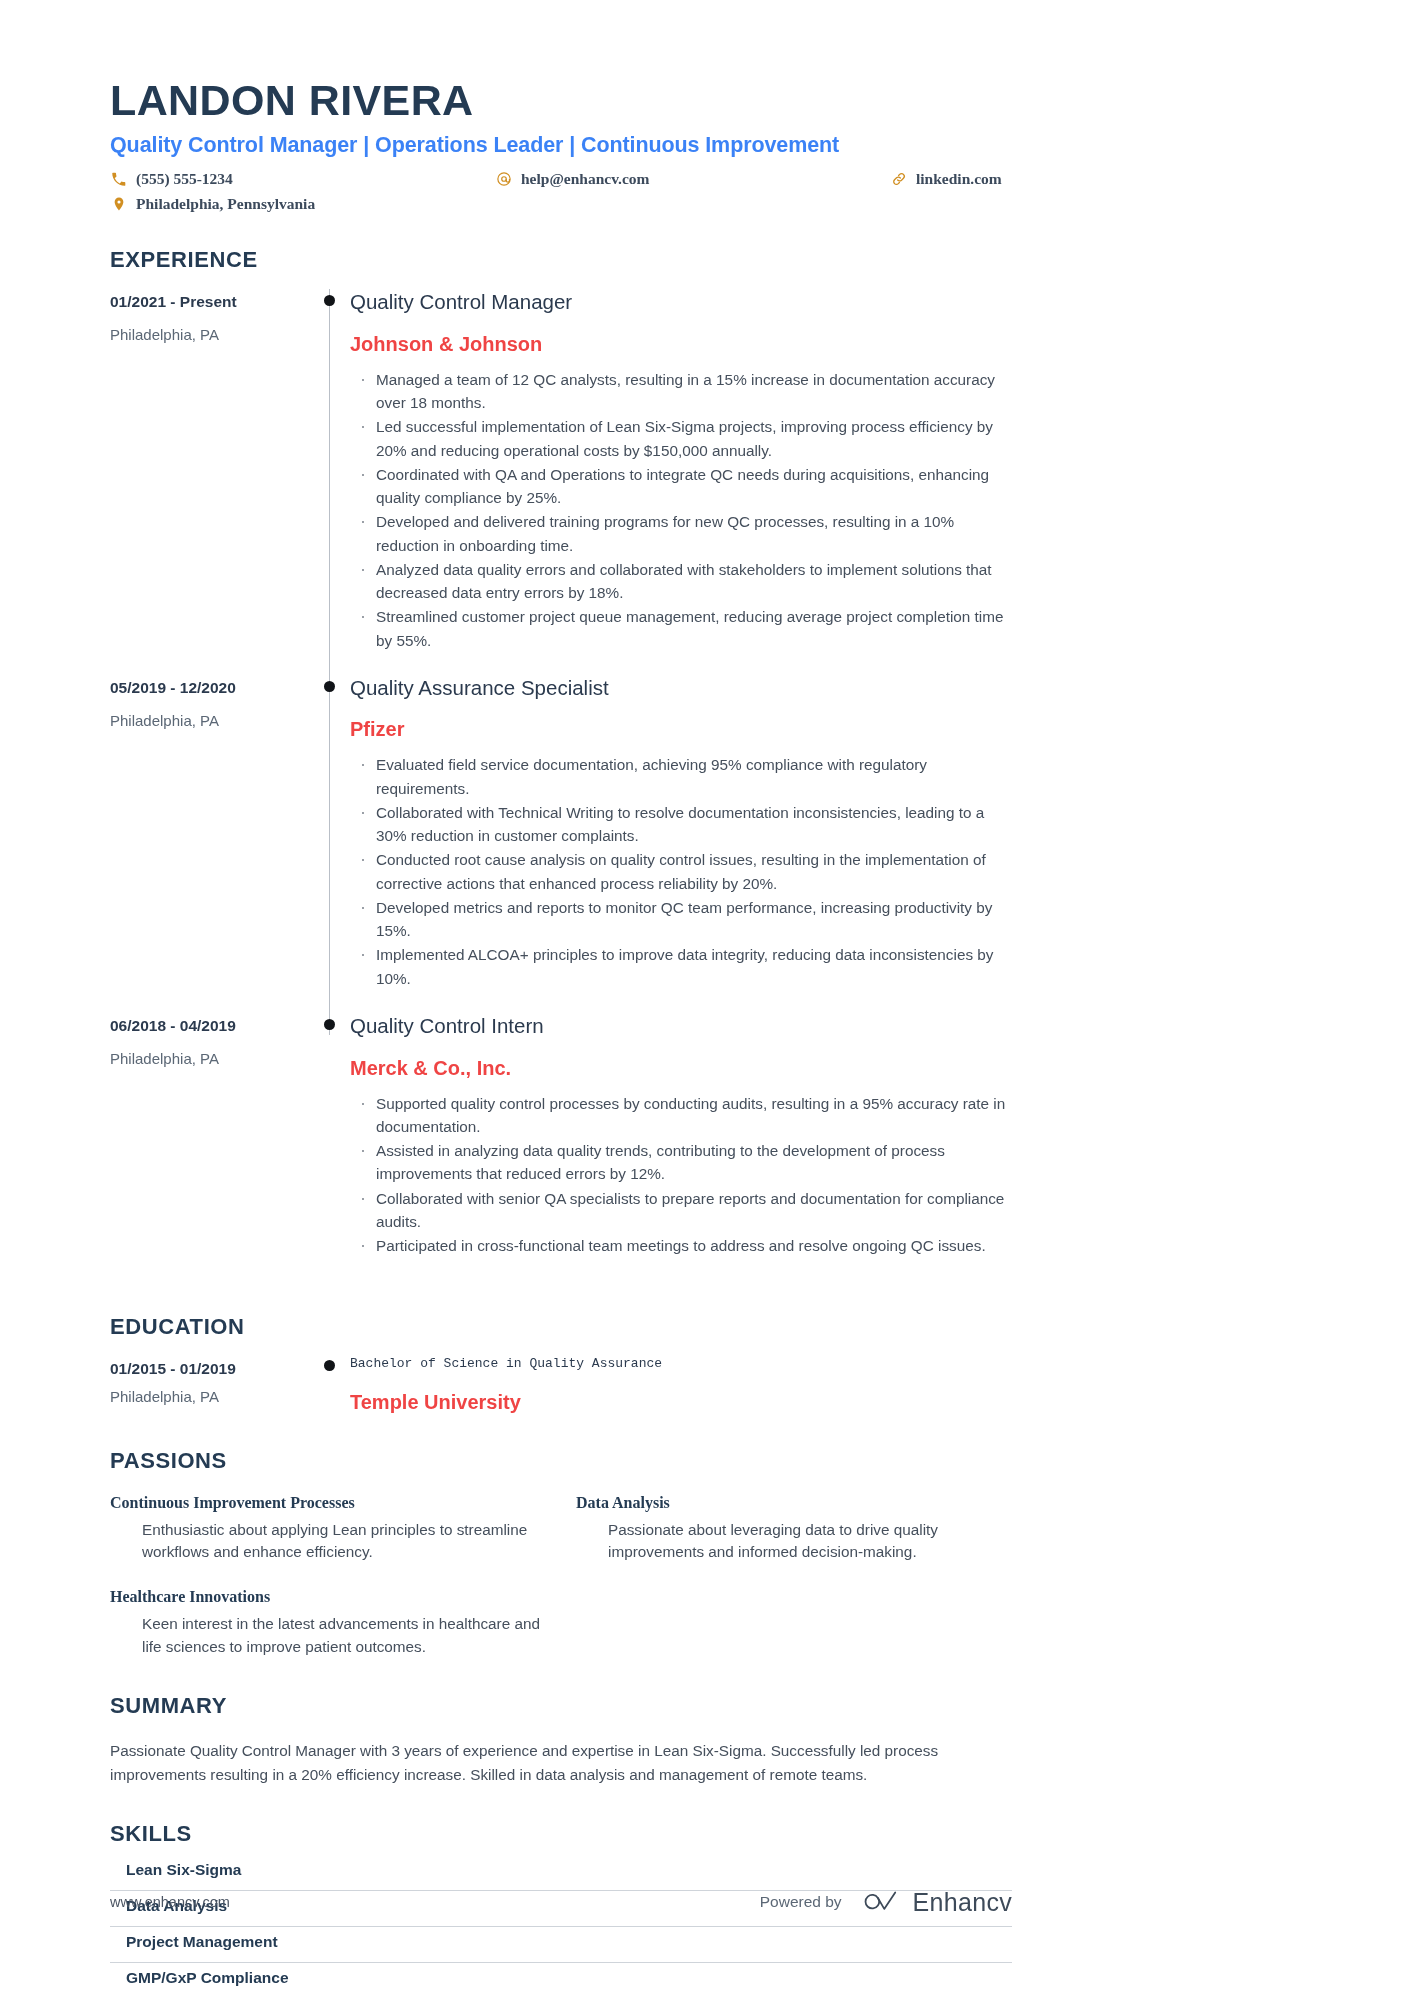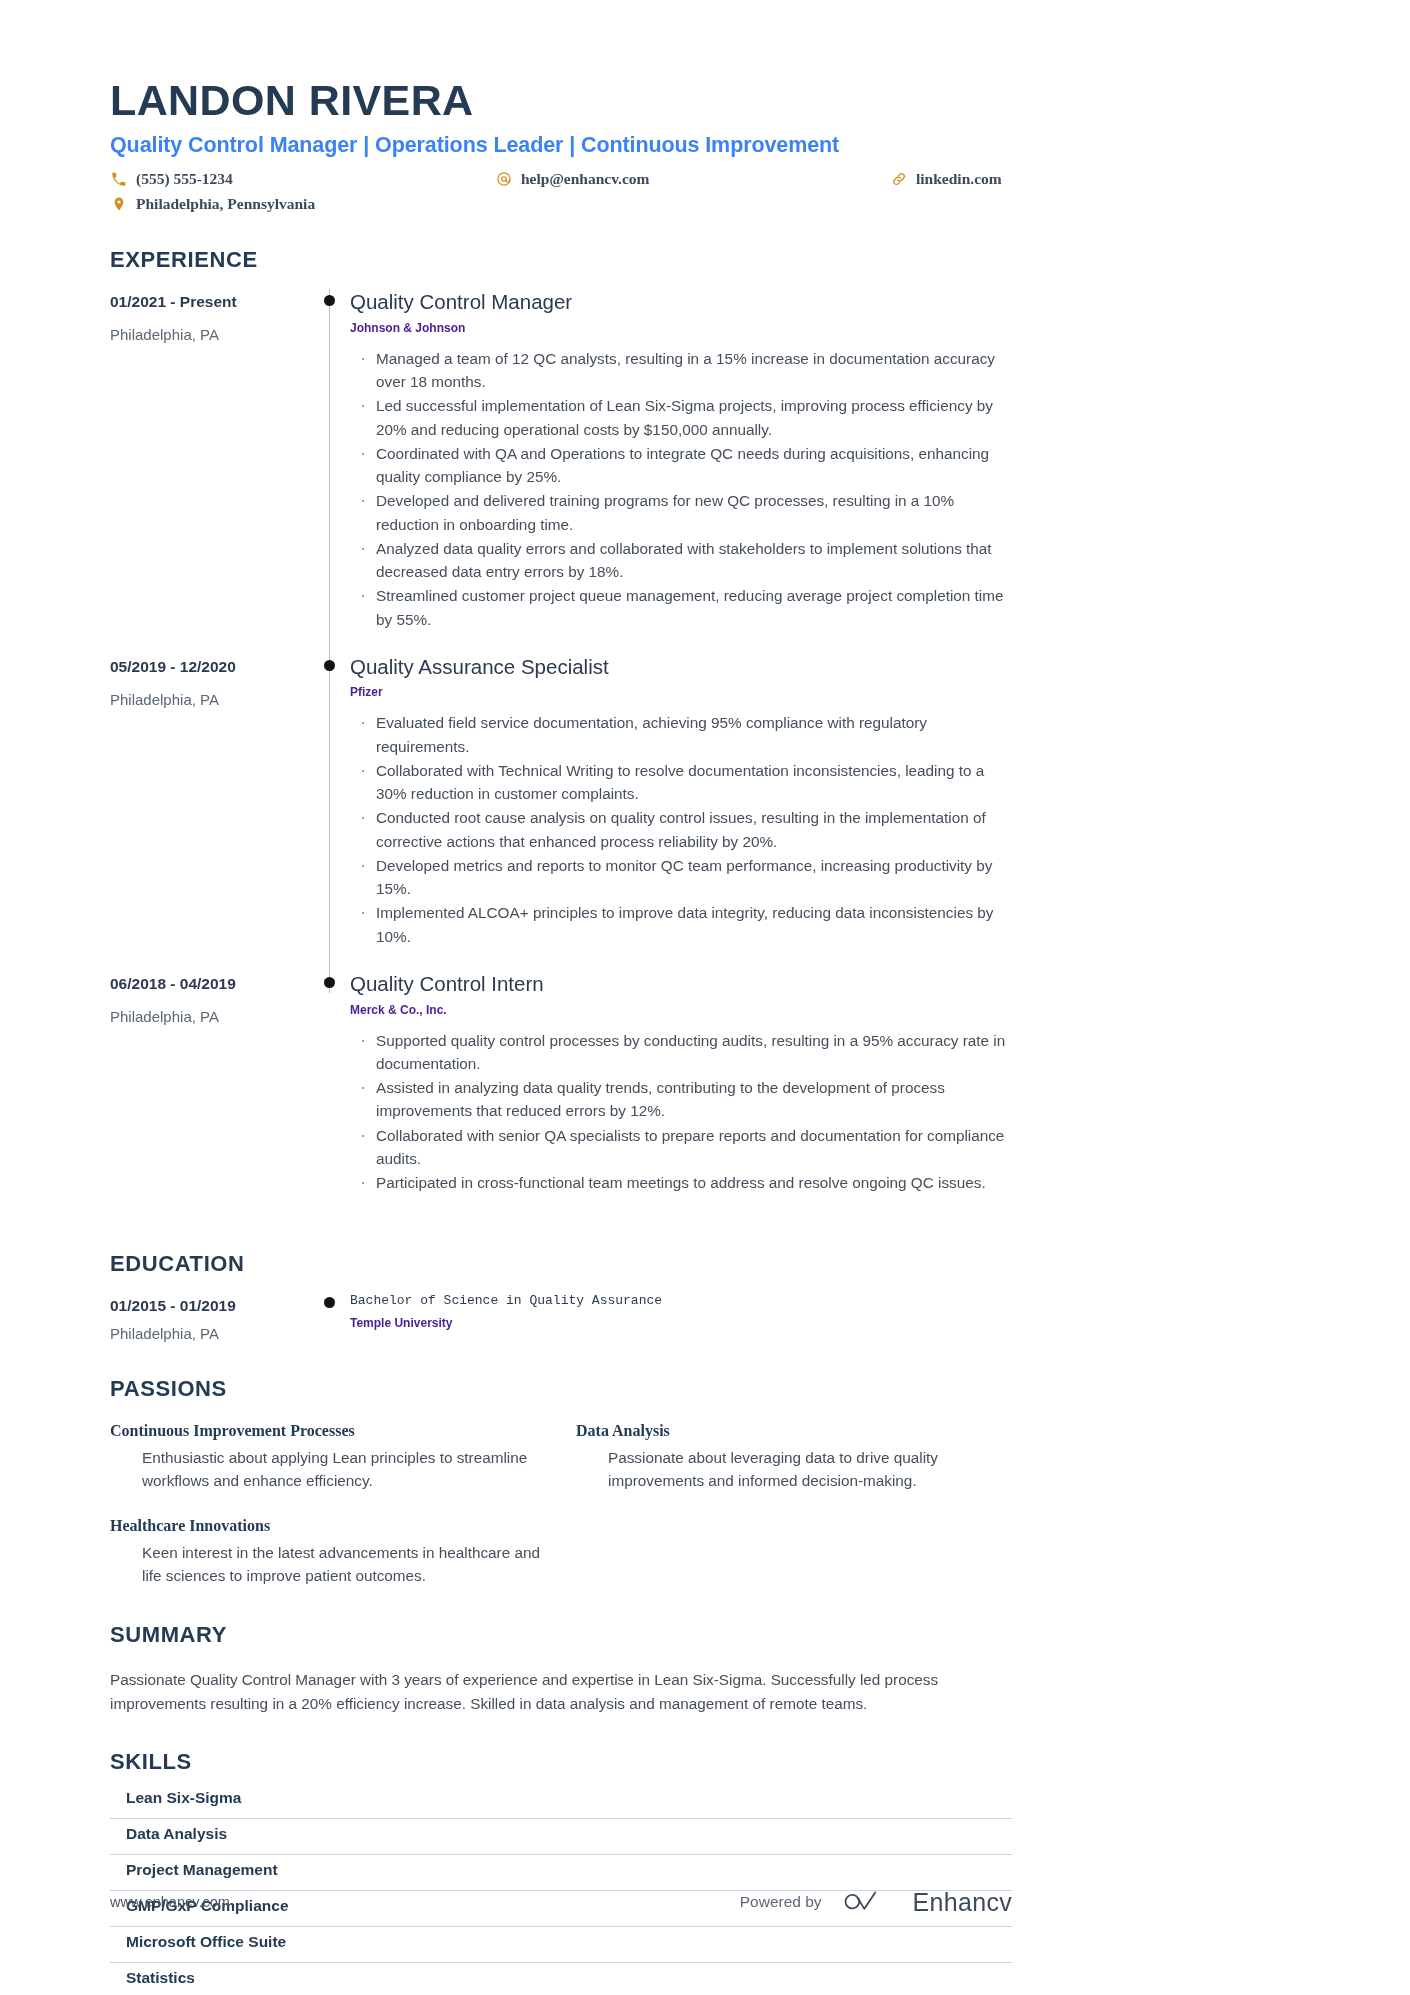--- a/index.html
+++ b/index.html
@@ -134,24 +134,24 @@
   .entry-right { padding-bottom: 22px; }
 
   .job-title {
     font-size: 20.5px;
     font-weight: 400;
     color: #2b3a4e;
     line-height: 1.25;
   }
 
   .job-company {
-    margin-top: 6px;
-    font-size: 12px;
-    font-weight: 700;
-    color: #4c1d95;
+    margin-top: 18px;
+    font-size: 20px;
+    font-weight: 700;
+    color: #ef4444;
   }
 
   .bullets {
     margin-top: 12px;
     list-style: none;
   }
 
   .bullets li {
     position: relative;
     padding-left: 26px;
@@ -259,21 +259,20 @@
   .brand {
     display: flex;
     align-items: center;
     gap: 11px;
   }
 
   .brand-name {
     font-size: 25px;
     color: #3d4a59;
     letter-spacing: 0.3px;
-    margin-left: 20px;
   }
 </style>
 </head>
 <body>
 
 <div class="page">
 
   <div class="header">
     <div class="full-name">LANDON RIVERA</div>
     <div class="headline">Quality Control Manager | Operations Leader | Continuous Improvement</div>

